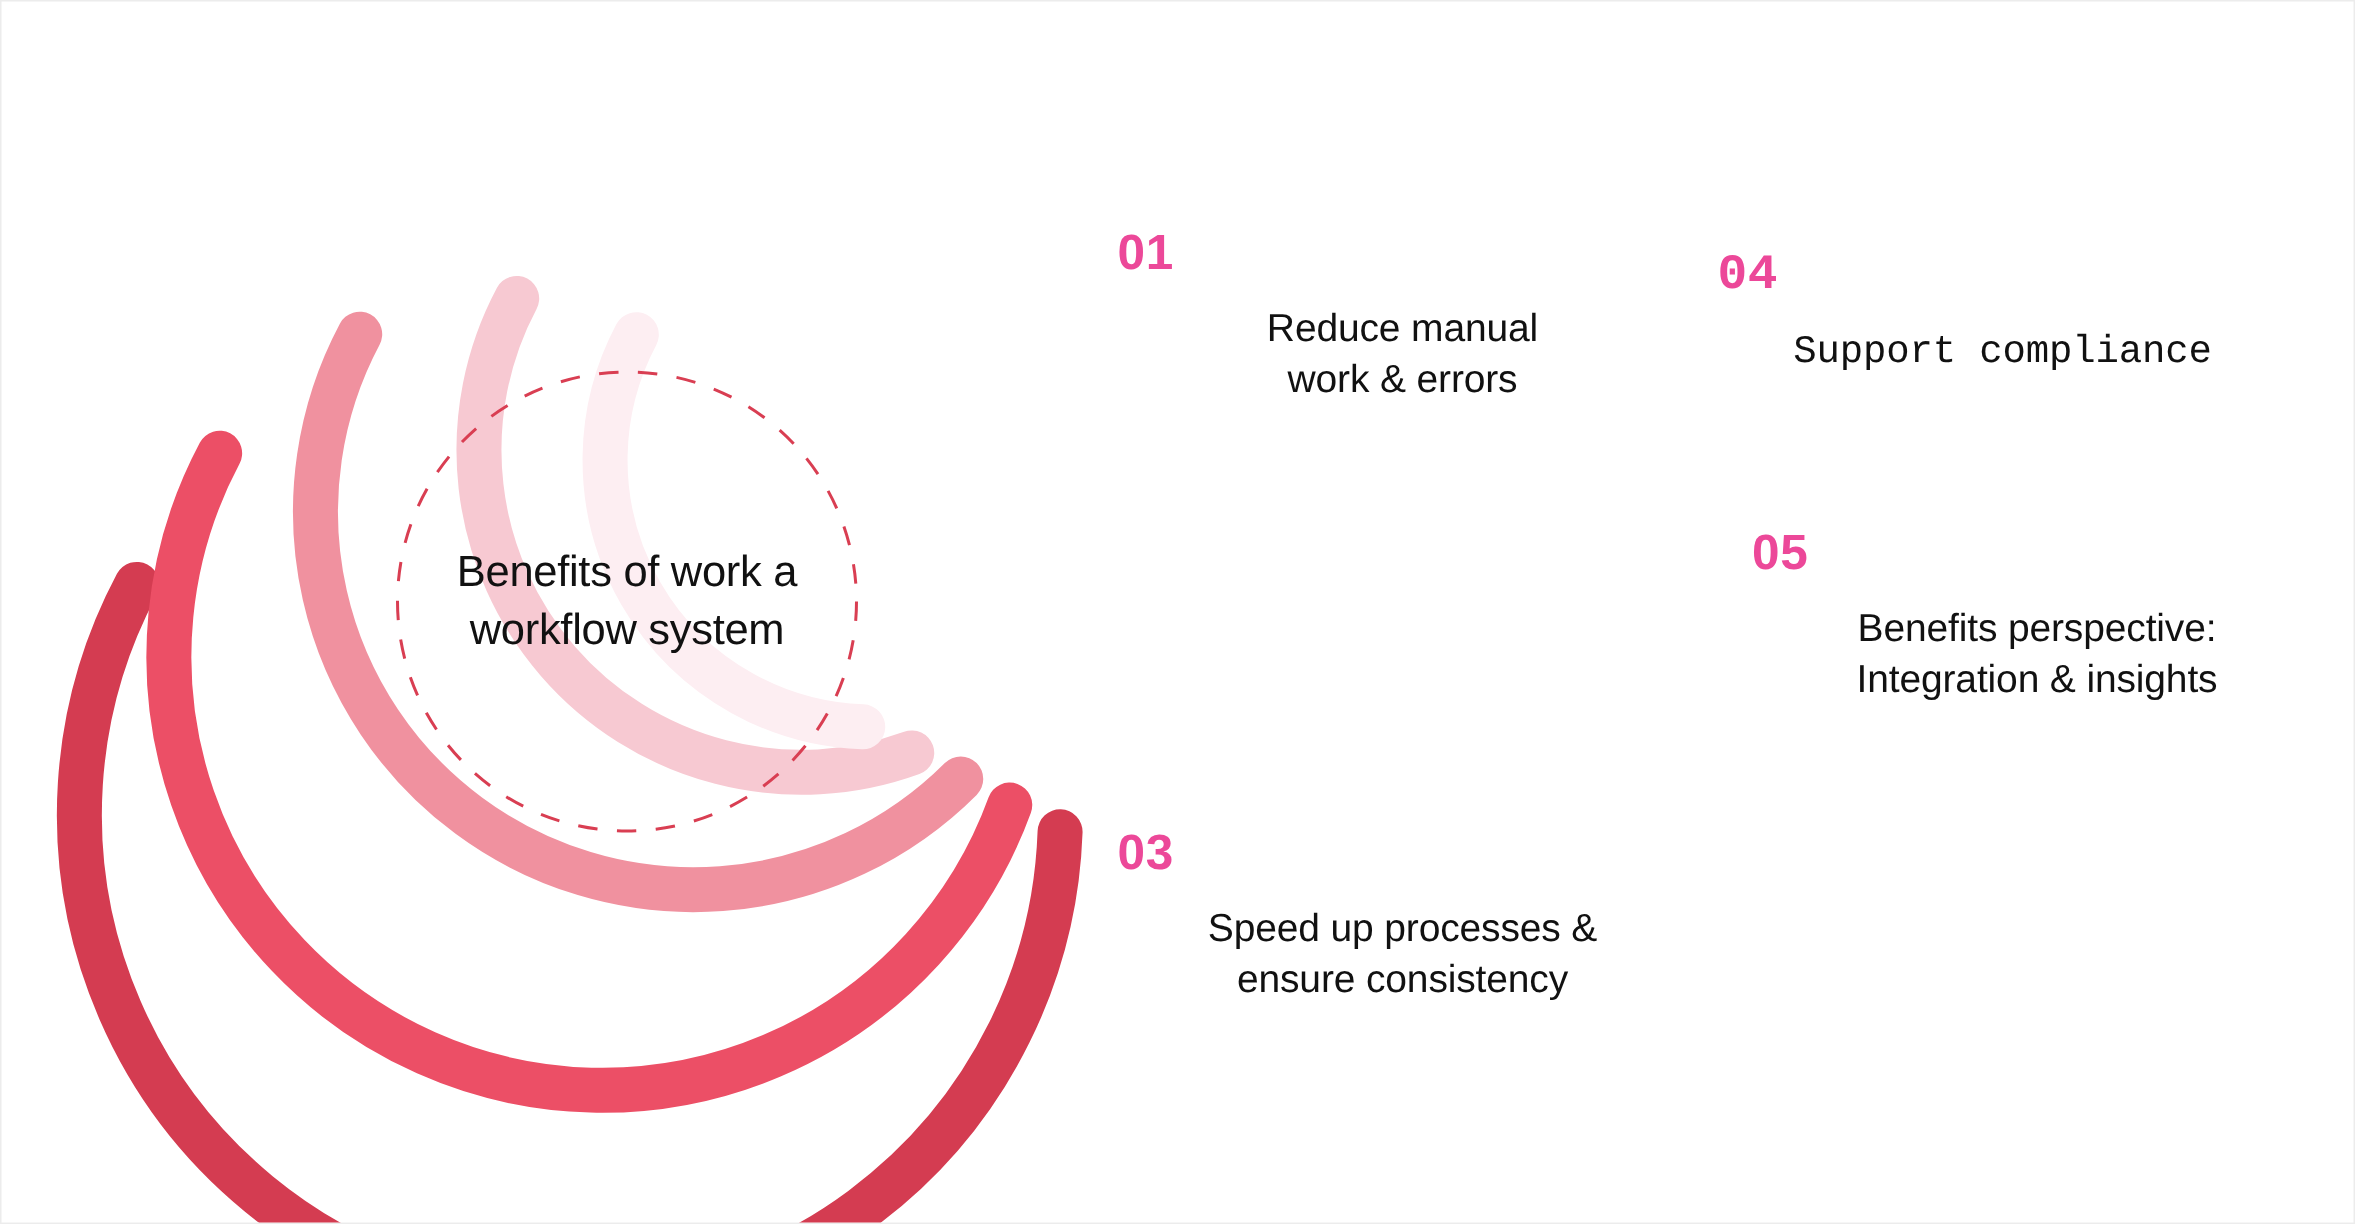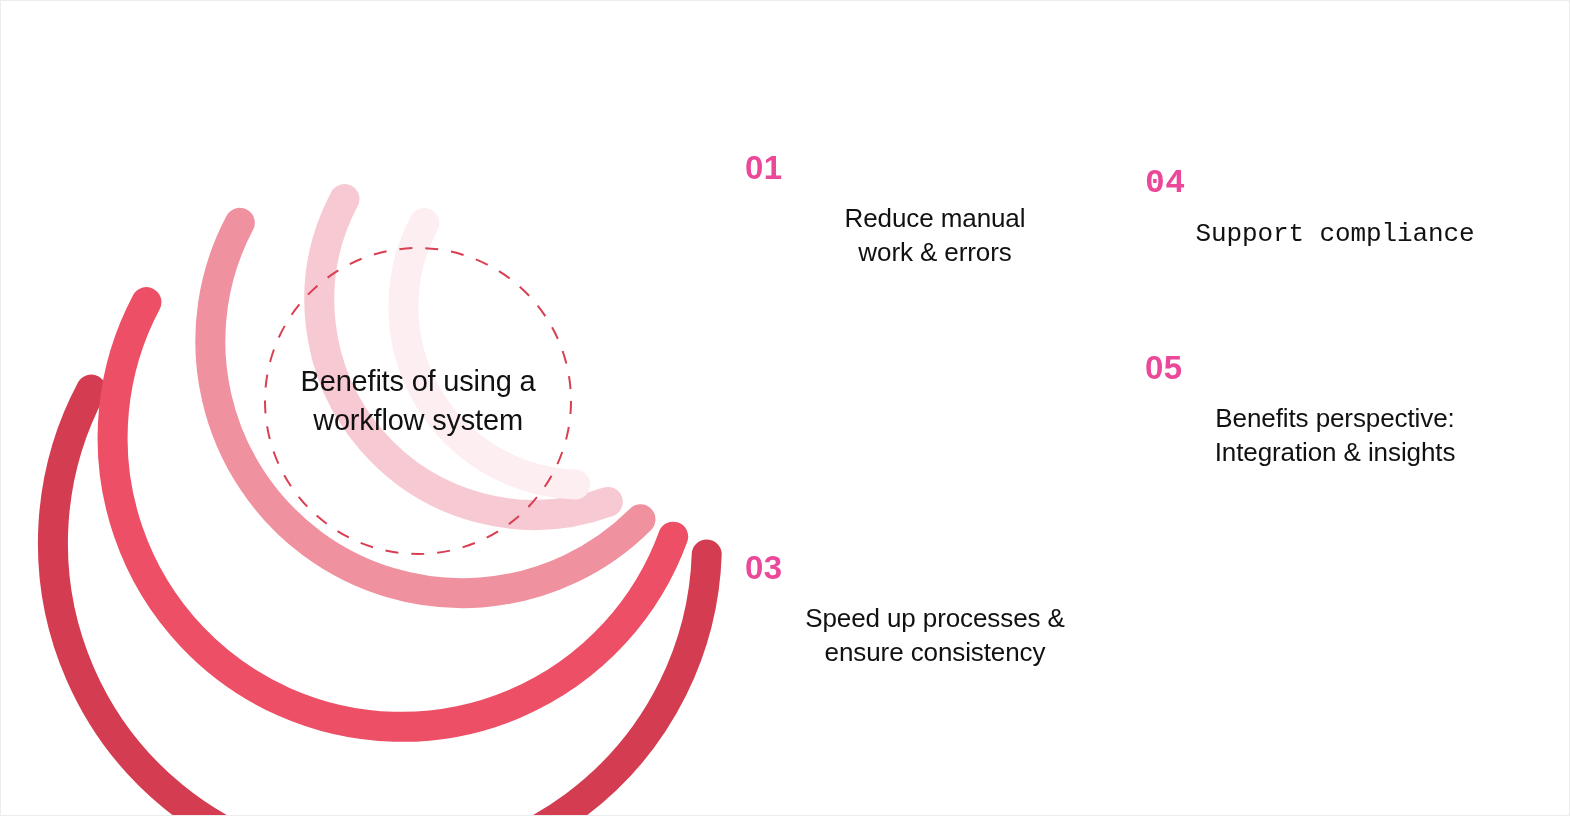--- a/index.html
+++ b/index.html
@@ -86,41 +86,41 @@
   }
   .benefit-text .bt-line {
     display: block;
     white-space: nowrap;
   }
 
   .pos-c1-r1 { left: 0px;   top: 0px;   }
   .pos-c1-r2 { left: 0px;   top: 200px; }
   .pos-c1-r3 { left: 0px;   top: 400px; }
   .pos-c2-r1 { left: 400px; top: 16px; font-family: Liberation Mono, monospace;   }
-  .pos-c2-r2 { left: 400px; top: 200px; }
+  .pos-c2-r2 { left: 423px; top: 200px; }
 </style>
 </head>
 <body>
 
 <div id="infographic">
 
   <div id="arc-diagram">
     <svg id="arc-svg" viewBox="0 0 760 816" xmlns="http://www.w3.org/2000/svg">
       <g id="rings-group">
           <path d="M 90.20 388.59 A 327 327 0 1 0 705.72 553.52" fill="none" stroke="#D43C51" stroke-width="30" stroke-linecap="round"></path>
           <path d="M 145.43 301.16 A 289 289 0 1 0 672.17 535.68" fill="none" stroke="#EC4F66" stroke-width="30" stroke-linecap="round"></path>
           <path d="M 238.81 221.81 A 252 252 0 0 0 639.50 518.31" fill="none" stroke="#F0919F" stroke-width="30" stroke-linecap="round"></path>
           <path d="M 343.47 197.97 A 215 215 0 0 0 606.83 500.94" fill="none" stroke="#F7C9D2" stroke-width="30" stroke-linecap="round"></path>
           <path d="M 423.21 222.11 A 178 178 0 0 0 574.16 483.57" fill="none" stroke="#FDEEF2" stroke-width="30" stroke-linecap="round"></path>
         </g>
       <circle id="dashed-circle" cx="417" cy="400" r="153" fill="none" stroke="#D93E52" stroke-width="2" stroke-dasharray="13 13"></circle>
     </svg>
 
     <div id="center-label">
-      <span class="cl-line">Benefits of using a</span>
+      <span class="cl-line">Benefits of work a</span>
       <span class="cl-line">workflow system</span>
     </div>
   </div>
 
   <div id="benefits-grid">
 
     <div class="benefit-item pos-c1-r1">
       <div class="benefit-number">01</div>
       <div class="benefit-text">
         <span class="bt-line">Reduce manual</span>

